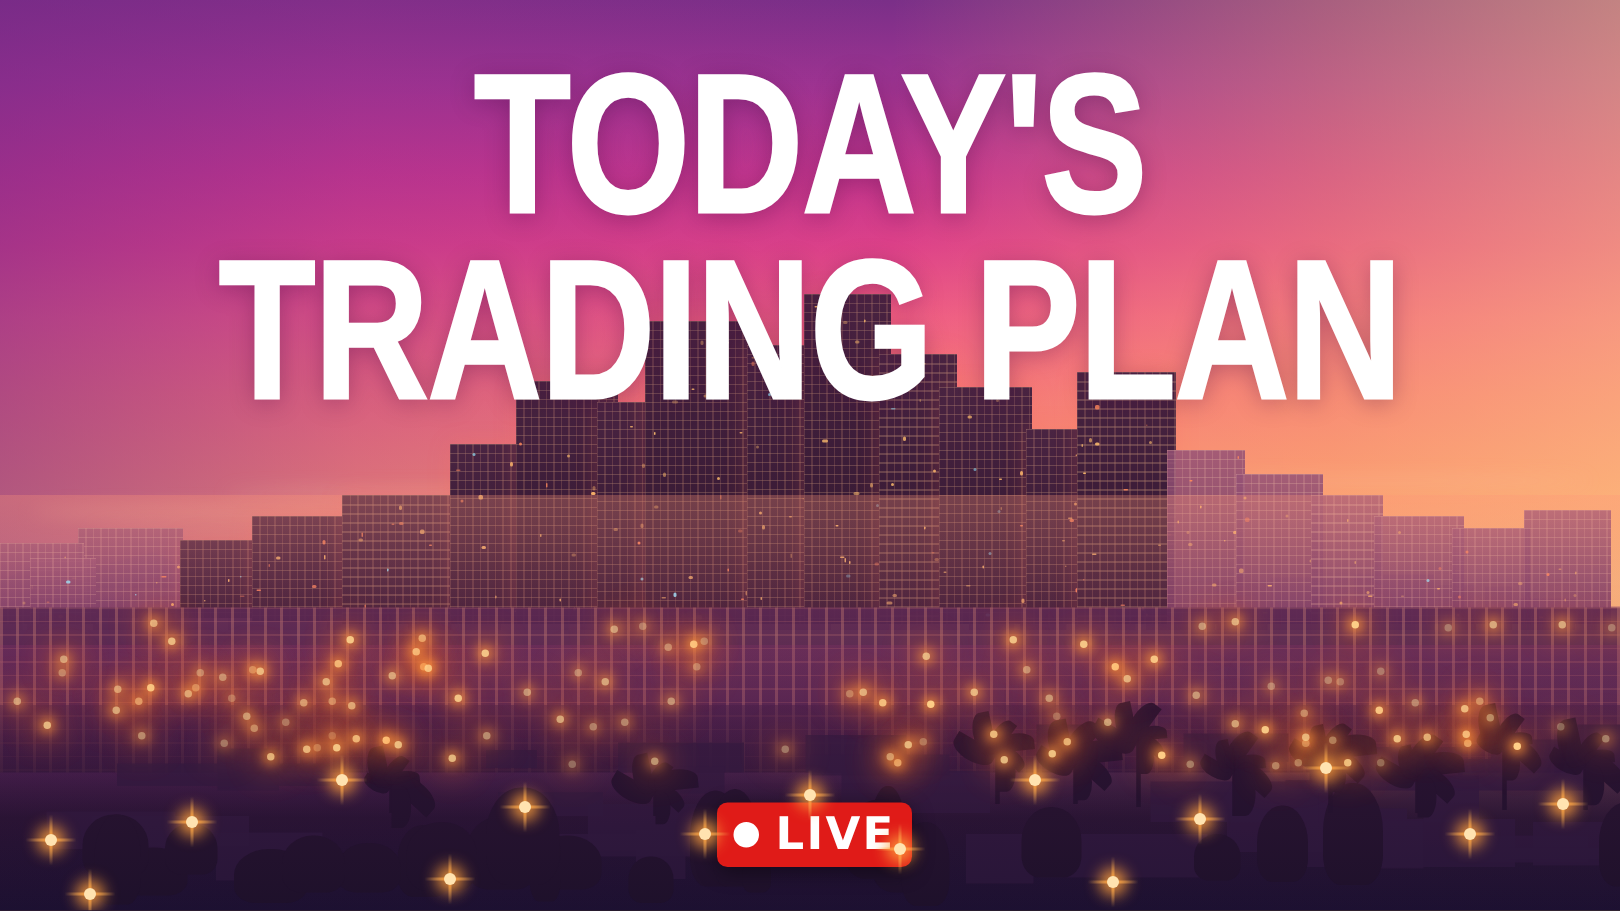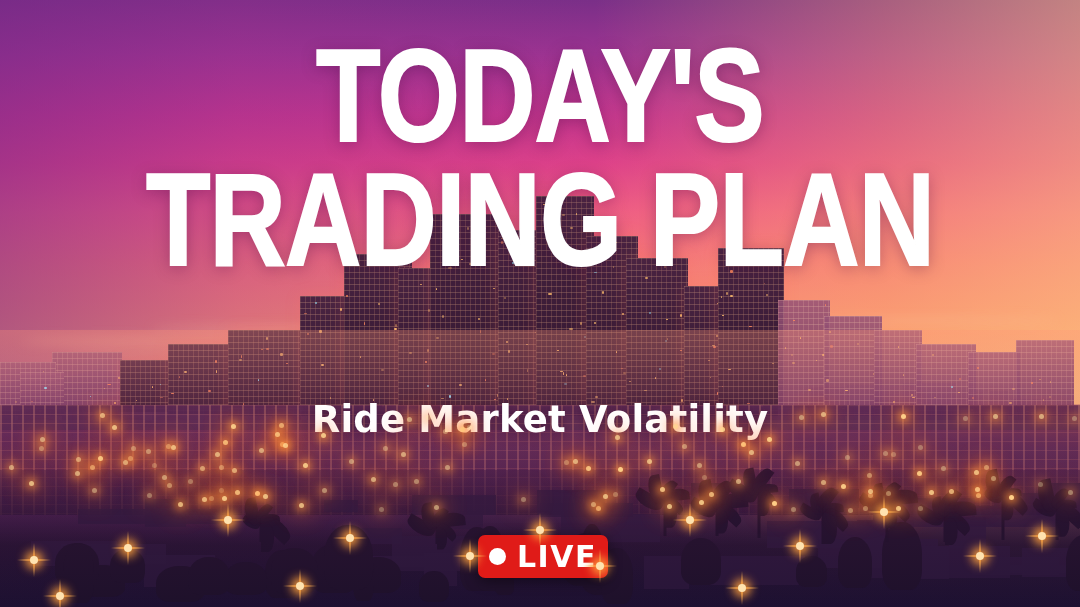--- a/index.html
+++ b/index.html
@@ -620,21 +620,20 @@
         <div class="frond" style="transform: rotate(90deg) scale(0.93288);"></div>
       </div>
     </div>
   <div class="haze2"></div>
 
   <div class="titleblock">
     <span class="title-l1">TODAY'S</span>
     <span class="title-l2">TRADING PLAN</span>
   </div>
 
-  <div class="subtitle">Ride Market Volatility</div>
 
   <div class="live-badge" style="background: rgb(224, 27, 24); color: rgb(255, 255, 255);">
     <span class="live-dot"></span>
     <span class="live-text">LIVE</span>
   </div>
 
 <div class="lamp" style="left: 279.7px; top: 442.292px; opacity: 0.83;"></div>
     <div class="lamp" style="left: 866.575px; top: 473.359px; opacity: 0.63;"></div>
     <div class="lamp" style="left: 200.167px; top: 466.184px; opacity: 0.74;"></div>
     <div class="lamp" style="left: 890.536px; top: 452.364px; opacity: 0.47;"></div>

